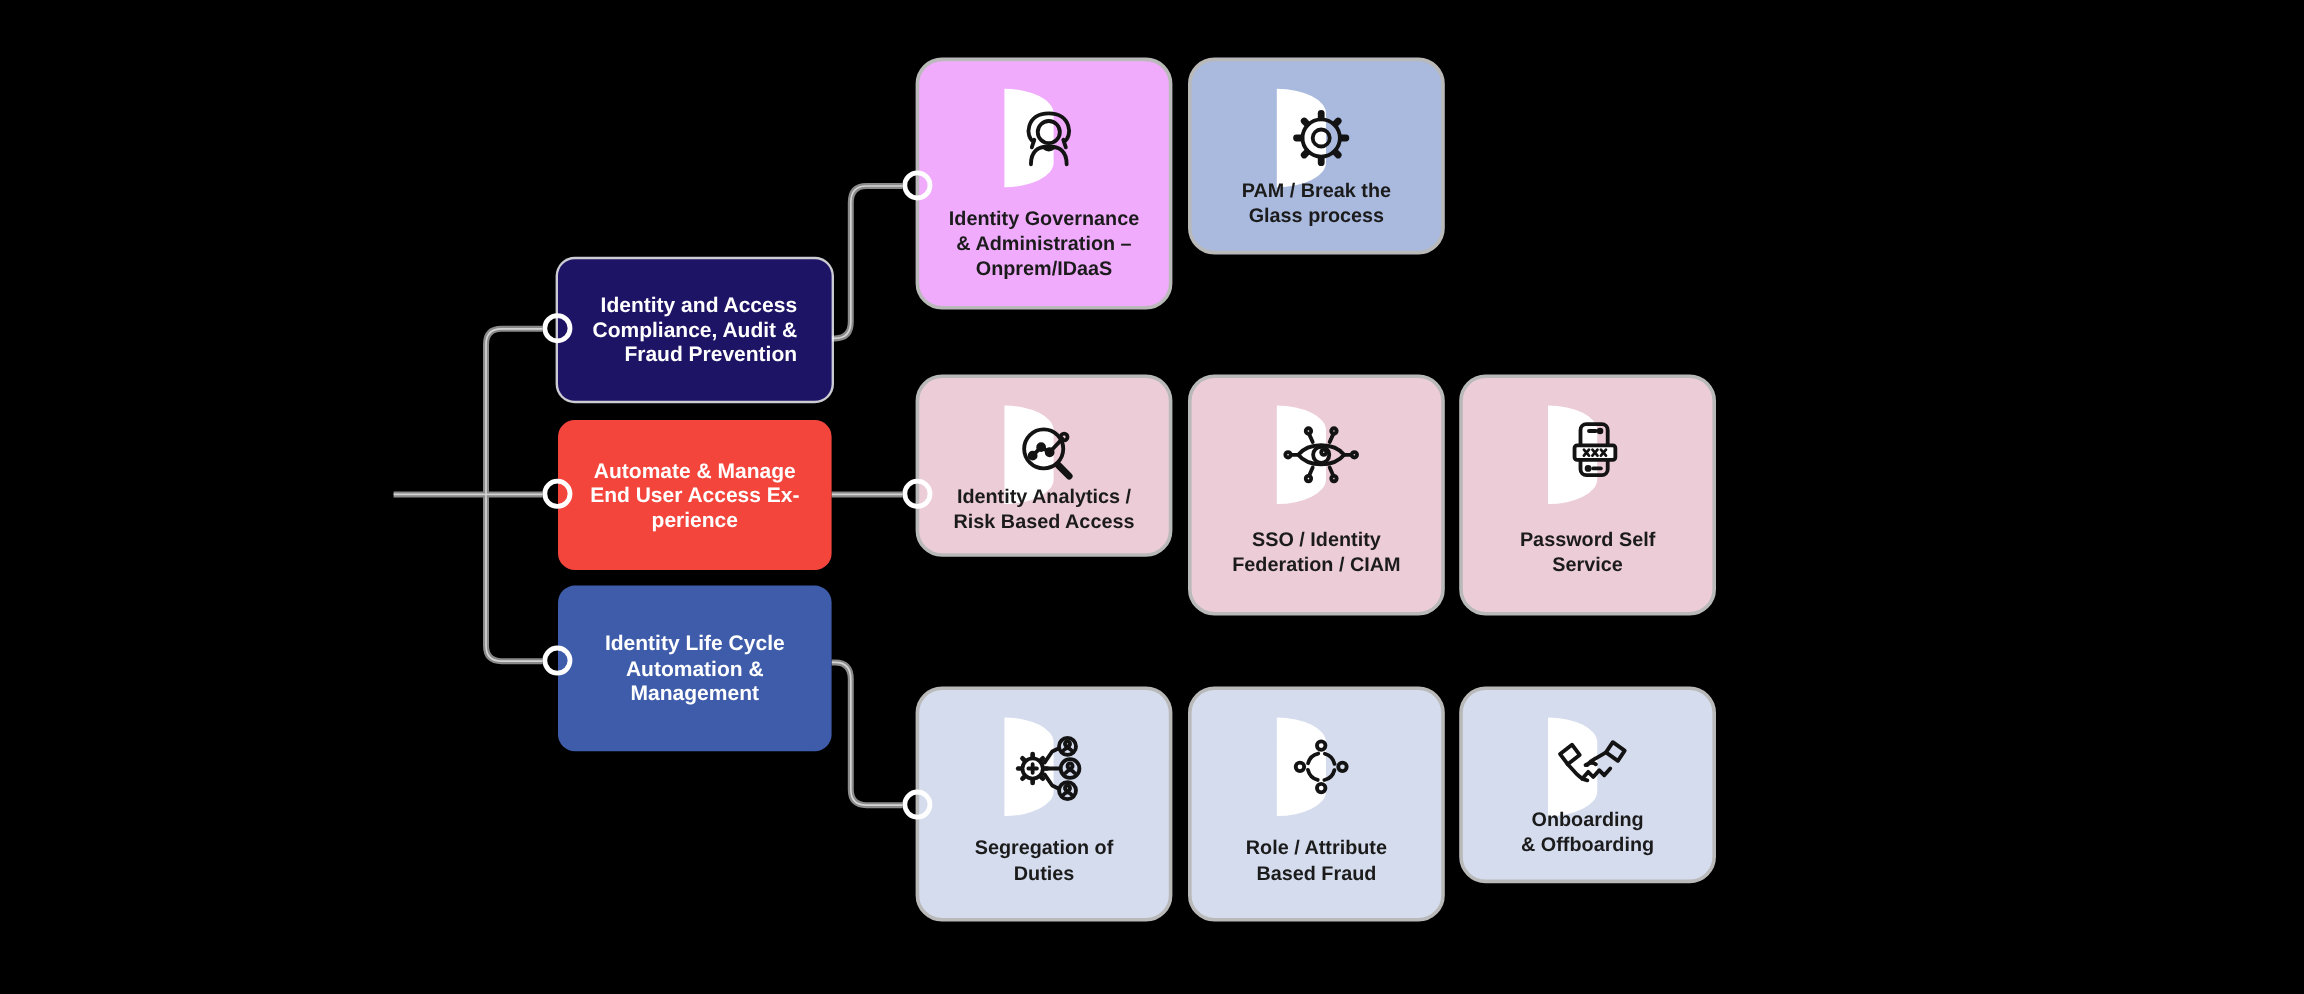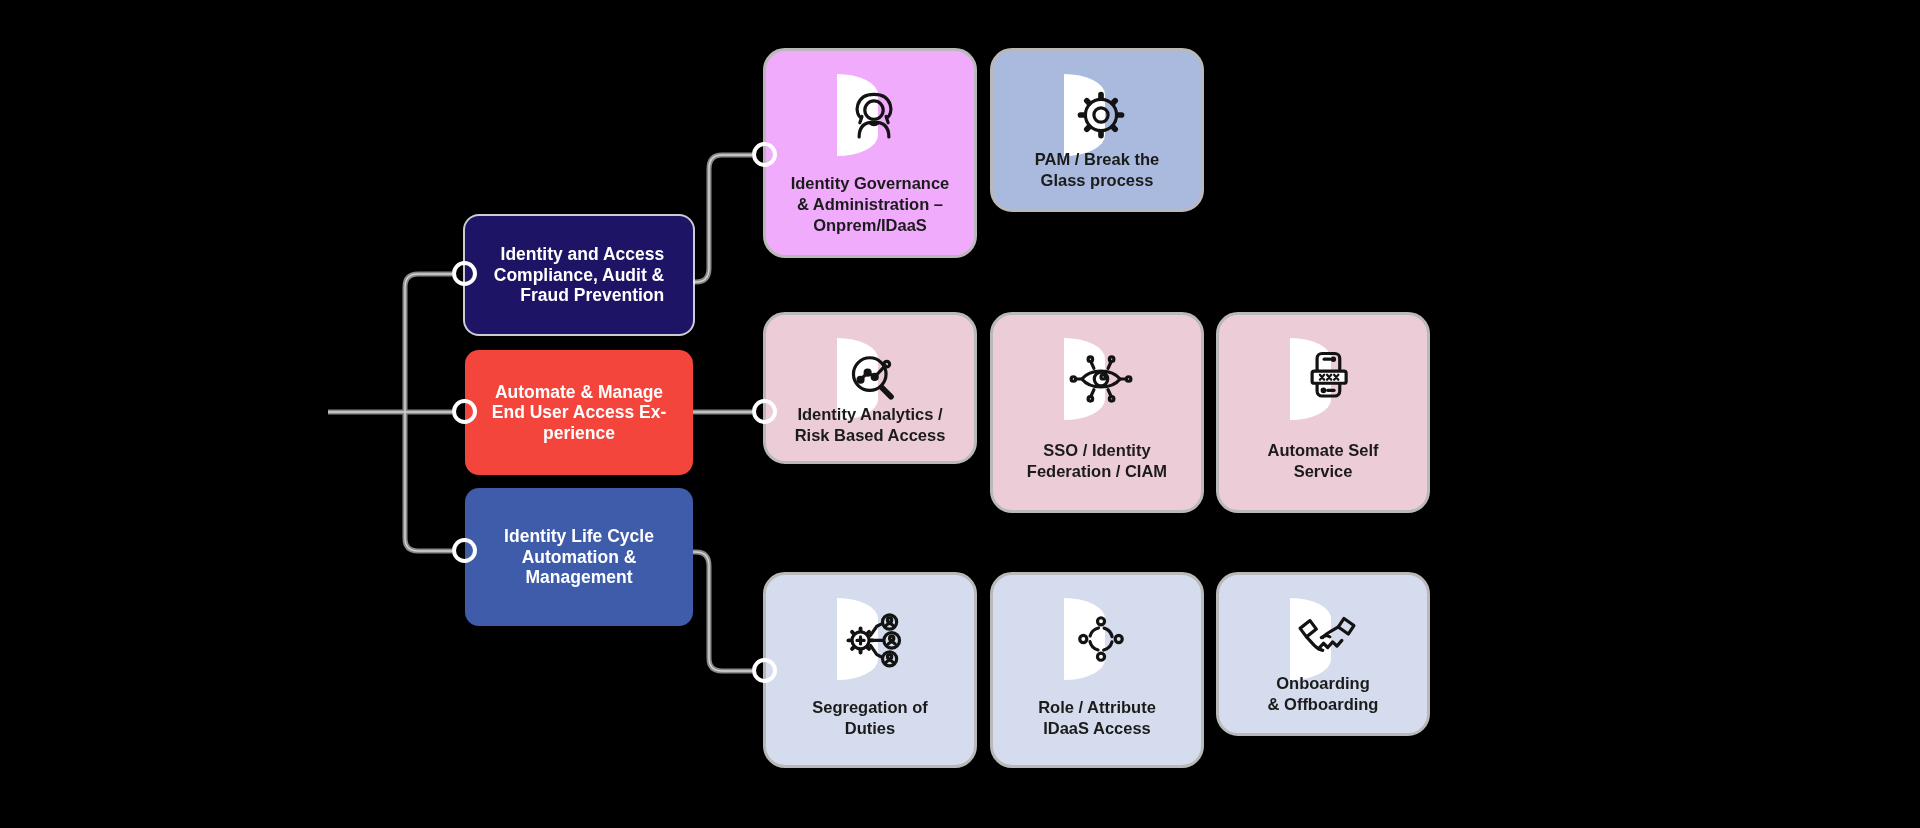--- a/index.html
+++ b/index.html
@@ -166,21 +166,21 @@
         <rect x="27" y="37" width="48" height="17" rx="3" fill="#ffffff"></rect>
         <g stroke-width="3.2">
           <path d="M38,42 l6,7 M44,42 l-6,7"></path>
           <path d="M48,42 l6,7 M54,42 l-6,7"></path>
           <path d="M58,42 l6,7 M64,42 l-6,7"></path>
         </g>
         <circle cx="43" cy="64" r="1.8" fill="#131313"></circle>
           <path d="M49,64 h9"></path>
       </svg>
     </div>
-    <div class="card-label">Automate Self
+    <div class="card-label">Password Self
 Service</div>
   </div>
 
   <div class="card" style="left: 763px; top: 572px; height: 196px; background: rgb(212, 220, 238);">
     <div class="halfdisc"></div>
     <div class="cicon">
       <svg viewBox="0 0 96 96" stroke-width="3.6">
         <circle cx="29" cy="50" r="12"></circle>
         <path d="M29,45 v10 M24,50 h10"></path>
         <g stroke-width="5.5">
@@ -214,21 +214,21 @@
     <div class="cicon">
       <svg viewBox="0 0 96 96" stroke-width="4.2">
         <circle cx="48" cy="48" r="16" stroke-dasharray="17 8.1" stroke-dashoffset="21"></circle>
         <circle cx="48" cy="23" r="5"></circle>
           <circle cx="73" cy="48" r="5"></circle>
         <circle cx="48" cy="73" r="5"></circle>
           <circle cx="23" cy="48" r="5"></circle>
       </svg>
     </div>
     <div class="card-label">Role / Attribute
-IDaaS Access</div>
+Based Fraud</div>
   </div>
 
   <div class="card" style="left: 1216px; top: 572px; height: 164px; background: rgb(212, 220, 238);">
     <div class="halfdisc"></div>
     <div class="cicon">
       <svg viewBox="0 0 96 96" stroke-width="4">
         <path d="M10,33 L24,22 L33,34 L19,45 Z"></path>
         <path d="M86,29 L72,19 L64,31 L78,41 Z"></path>
         <path d="M19,45 L30,57 Q36,63 42,64"></path>
         <path d="M36,62 l7,-8 l6,6 l7,-8 l6,6 l7,-8"></path>

